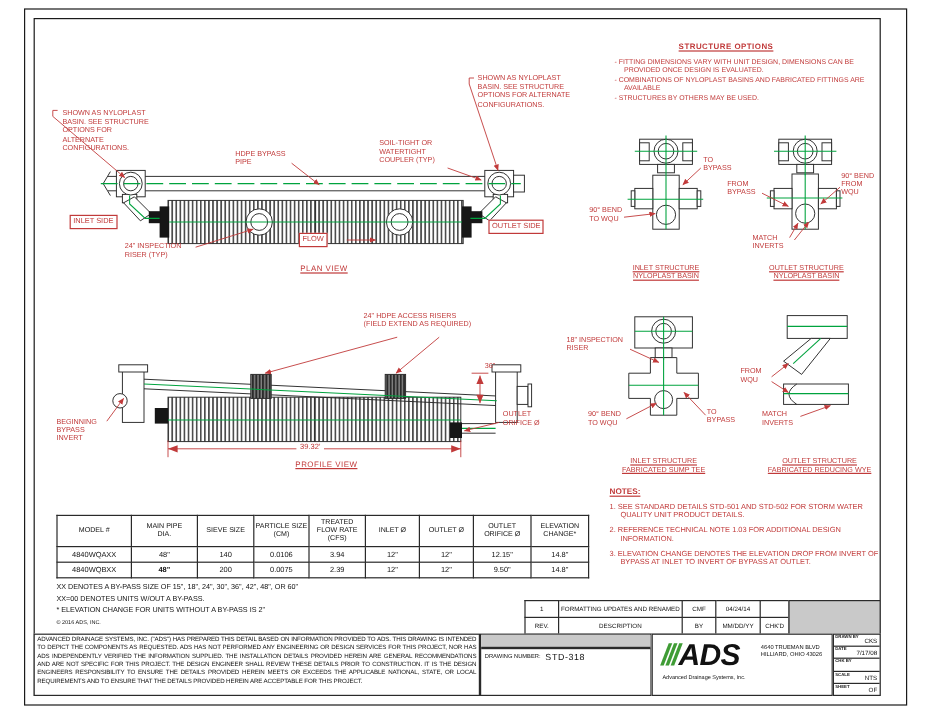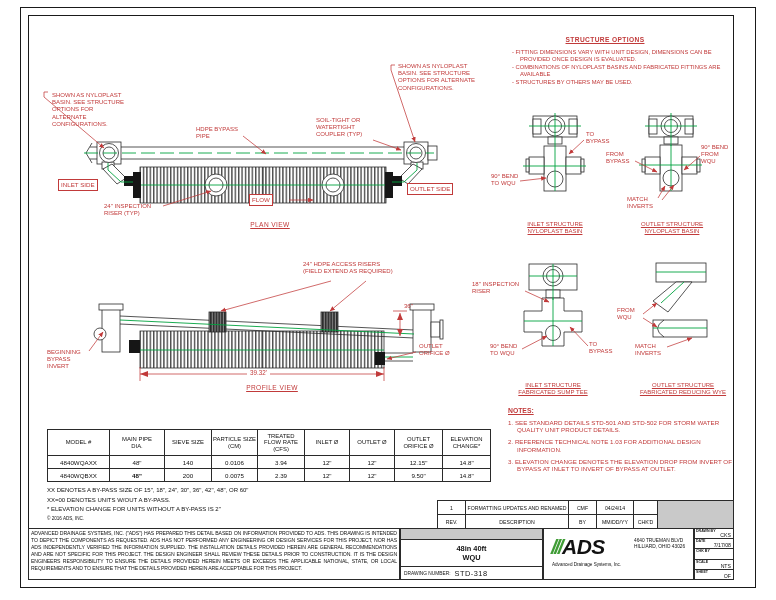--- a/index.html
+++ b/index.html
@@ -27,21 +27,21 @@
   .rev{width:220px;table-layout:fixed}
   .rev td{border:1px solid #2a2a2a;height:14px;padding:0 1px;text-align:center;font-size:5.2px;white-space:nowrap;overflow:hidden}
   .greybox{background:#c9c9c9;border:1px solid #2a2a2a}
   .tbcell{position:absolute;border:1px solid #2a2a2a;background:#fff}
   .disc{font-size:5.15px;line-height:6.9px;text-align:justify;padding:1px 2px;letter-spacing:-.1px}
   .tb-grey{height:11px;background:#c9c9c9;border-bottom:1px solid #2a2a2a}
   .tb-title{height:26px;display:flex;flex-direction:column;justify-content:center;text-align:center;font-weight:bold;font-size:7.4px;line-height:9px}
   .tb-numrow{height:14px;border-top:1px solid #2a2a2a;display:flex;align-items:center}
   .tb-numlbl{font-size:4.8px;padding:0 4px 0 3px;white-space:nowrap}
   .tb-num{font-size:7.4px;letter-spacing:.5px}
-  .ads{font-style:italic;font-weight:900;font-size:21px;line-height:21px;letter-spacing:-.5px;white-space:nowrap}
+  .ads{font-style:italic;font-weight:900;font-size:25px;line-height:21px;letter-spacing:-.5px;white-space:nowrap}
   .ads .sl{color:#3f9c35;letter-spacing:-2.5px;margin-right:1px}
   .ads-sub{font-size:4.6px;white-space:nowrap}
   .addr{font-size:4.8px;line-height:6.2px;white-space:pre-line}
   .frow{position:relative;flex:1;border-bottom:1px solid #2a2a2a}
   .frow:last-child{border-bottom:none}
   .flabel{position:absolute;top:0;left:1px;font-size:3.6px;font-weight:bold;color:#222;white-space:nowrap}
   .fval{position:absolute;left:0;right:2px;bottom:0;text-align:right;font-size:5.2px}
 </style>
 </head>
 <body>
@@ -376,24 +376,20 @@
     <td>CHK'D</td>
   </tr>
 </tbody>
   </table>
 <div class="abs greybox" style="left:657px;top:500px;width:77px;height:30px"></div>
 
 <div class="tbcell disc" style="left:28px;top:528px;width:372px;height:52px">ADVANCED DRAINAGE SYSTEMS, INC. ("ADS") HAS PREPARED THIS DETAIL BASED ON INFORMATION PROVIDED TO ADS.  THIS DRAWING IS INTENDED TO DEPICT THE COMPONENTS AS REQUESTED.  ADS HAS NOT PERFORMED ANY ENGINEERING OR DESIGN SERVICES FOR THIS PROJECT, NOR HAS ADS INDEPENDENTLY VERIFIED THE INFORMATION SUPPLIED.  THE INSTALLATION DETAILS PROVIDED HEREIN ARE GENERAL RECOMMENDATIONS AND ARE NOT SPECIFIC FOR THIS PROJECT.  THE DESIGN ENGINEER SHALL REVIEW THESE DETAILS PRIOR TO CONSTRUCTION.  IT IS THE DESIGN ENGINEERS RESPONSIBILITY TO ENSURE THE DETAILS PROVIDED HEREIN MEETS OR EXCEEDS THE APPLICABLE NATIONAL, STATE, OR LOCAL REQUIREMENTS AND TO ENSURE THAT THE DETAILS PROVIDED HEREIN ARE ACCEPTABLE FOR THIS PROJECT.</div>
 
 <div class="tbcell" style="left:400px;top:528px;width:143px;height:52px">
   <div class="tb-grey"></div>
-  <div class="tb-title">
-    <div>48in  40ft</div>
-    <div>WQU</div>
-  </div>
   <div class="tb-numrow">
     <span class="tb-numlbl">DRAWING NUMBER:</span>
     <span class="tb-num">STD-318</span>
   </div>
 </div>
 
 <div class="tbcell" style="left:543px;top:528px;width:151px;height:52px">
   <div class="abs ads" style="left:7px;top:7px"><span class="sl">///</span><span>ADS</span></div>
   <div class="abs ads-sub" style="left:8px;top:33px">Advanced Drainage Systems, Inc.</div>
   <div class="abs addr" style="left:90px;top:9px">4640 TRUEMAN BLVD

